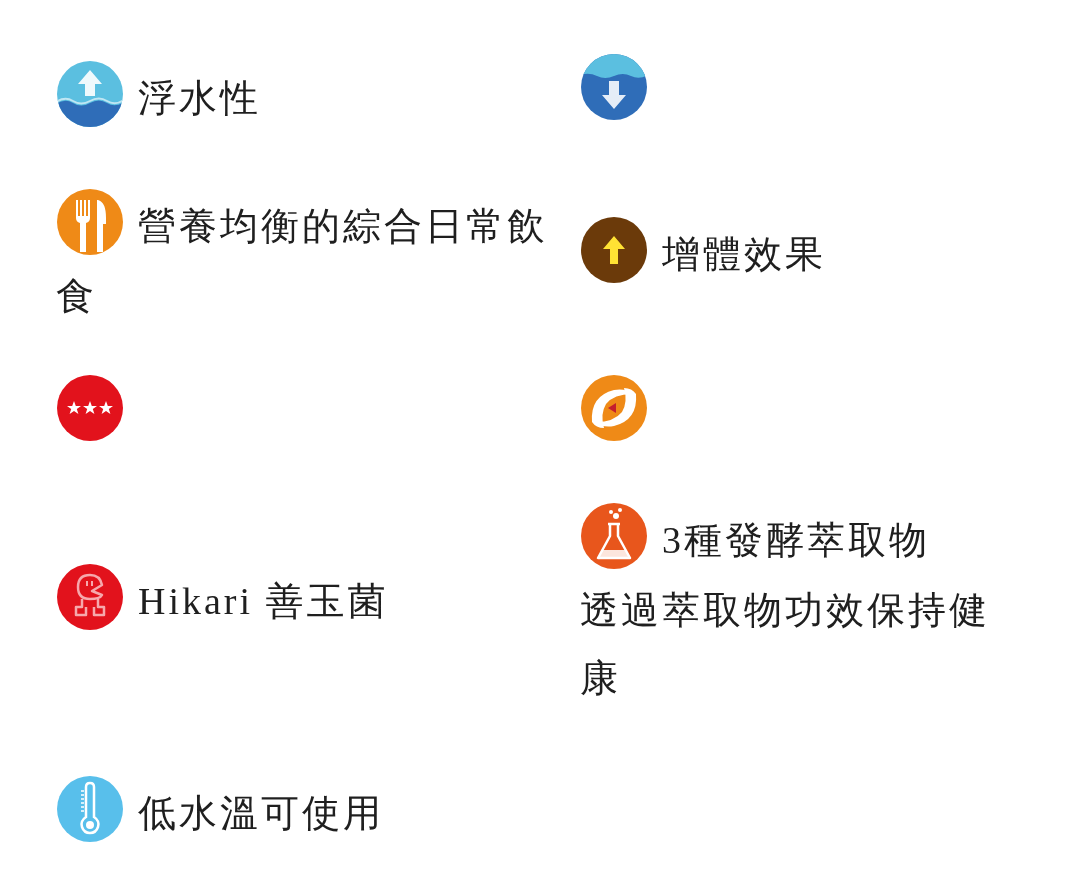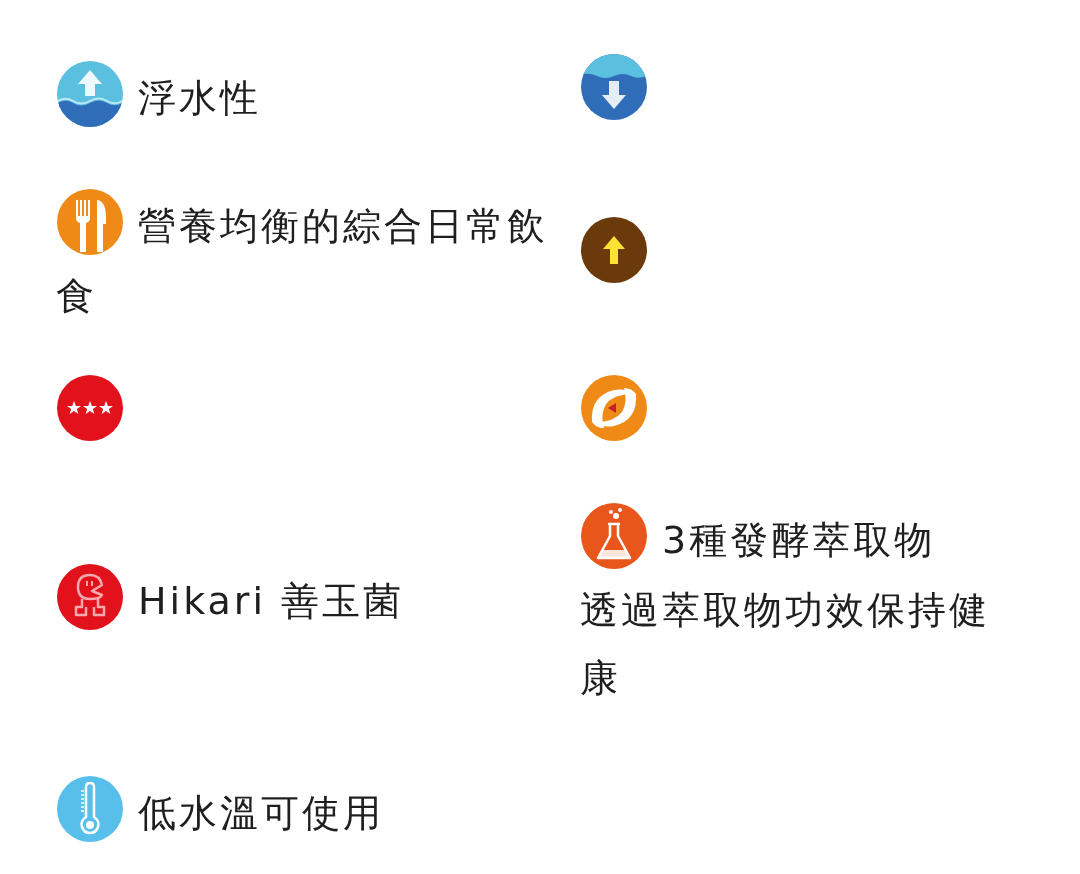--- a/index.html
+++ b/index.html
@@ -31,20 +31,21 @@
       position: relative;
       top: -4px;
     }
     .feature .icon svg {
       width: 68px;
       height: 68px;
       display: block;
     }
     .feature .label {
       vertical-align: middle;
+      font-family: Liberation Serif, serif;
     }
     .col-left { left: 56px; width: 520px; }
     .col-right { left: 580px; width: 450px; }
   </style>
 </head>
 <body>
 
 <div class="feature col-left" style="top:62px;">
   <span class="icon">
     <svg viewBox="0 0 68 68">
@@ -89,21 +90,21 @@
     </svg>
   </span><span class="label">營養均衡的綜合日常飲食</span>
 </div>
 
 <div class="feature col-right" style="top:218px;">
   <span class="icon">
     <svg viewBox="0 0 68 68">
       <circle cx="34" cy="34" r="33" fill="#6b3a0a"></circle>
       <path d="M34 20 L45 33 H38 V48 H30 V33 H23Z" fill="#ffe234"></path>
     </svg>
-  </span>
+  </span><span class="label">增體效果</span>
 </div>
 
 <div class="feature col-left" style="top:376px;">
   <span class="icon">
     <svg viewBox="0 0 68 68">
       <circle cx="34" cy="34" r="33" fill="#e2121c"></circle>
       <g fill="#ffffff">
         <polygon points="18,27 19.8,32 25,32 20.8,35 22.4,40 18,37 13.6,40 15.2,35 11,32 16.2,32"></polygon>
         <polygon points="34,27 35.8,32 41,32 36.8,35 38.4,40 34,37 29.6,40 31.2,35 27,32 32.2,32"></polygon>
         <polygon points="50,27 51.8,32 57,32 52.8,35 54.4,40 50,37 45.6,40 47.2,35 43,32 48.2,32"></polygon>

